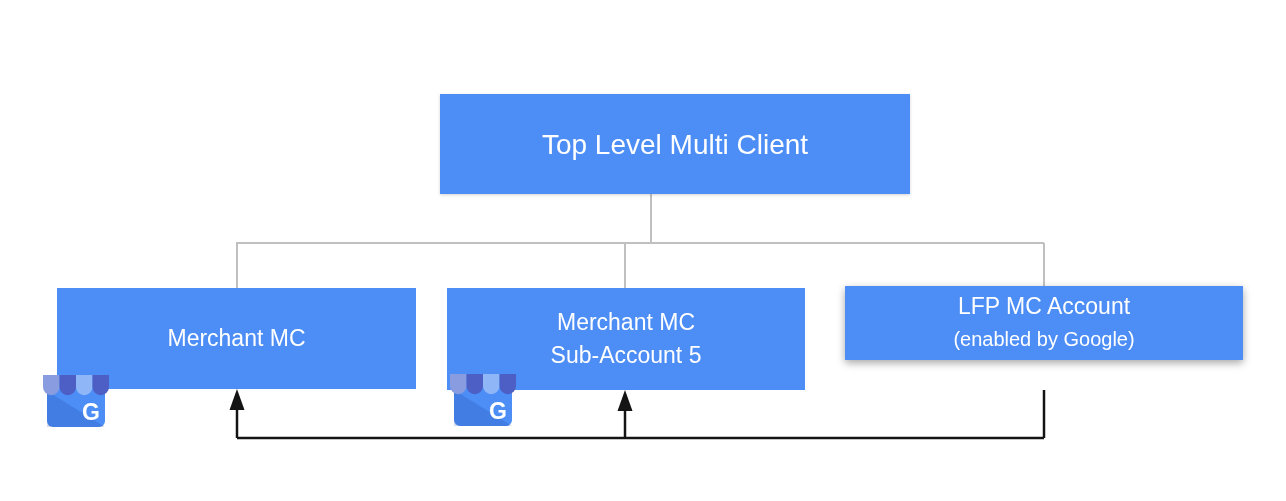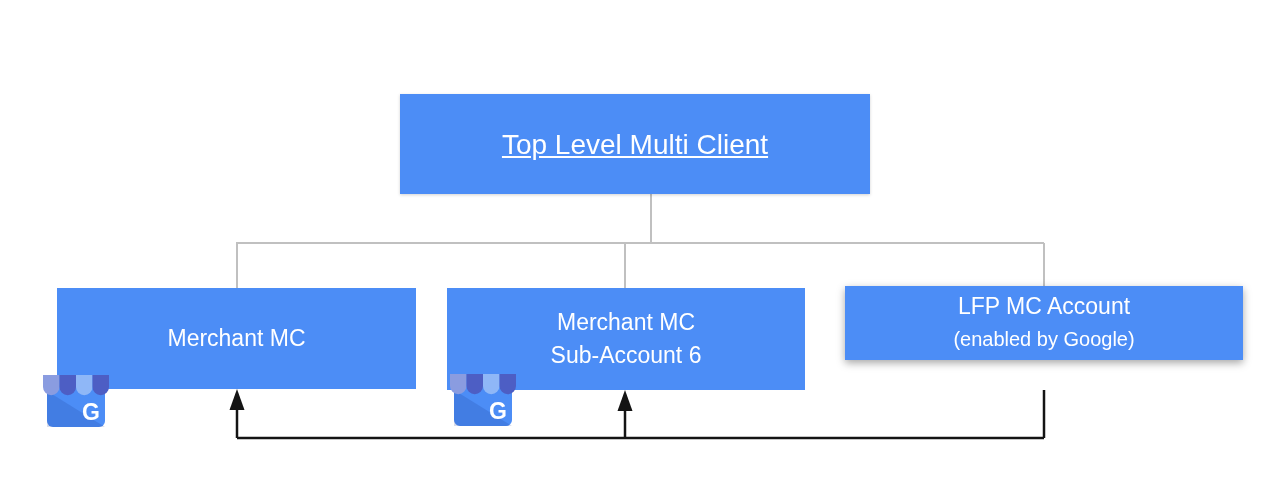--- a/index.html
+++ b/index.html
@@ -19,24 +19,23 @@
     background:#4C8DF6;
     color:#ffffff;
     display:flex;
     flex-direction:column;
     align-items:center;
     justify-content:center;
     text-align:center;
   }
   .node .l1,.node .l2{display:block;}
   .node-top{
-    left:400px;top:94px;width:470px;height:100px;
+    left:440px;top:94px;width:470px;height:100px;
     font-size:28px;line-height:41px;
     box-shadow:0 1px 3px rgba(0,0,0,.18);
-    text-decoration:underline;
   }
   .node-sub1{
     left:57px;top:288px;width:359px;height:101px;
     font-size:23px;line-height:33px;
   }
   .node-sub2{
     left:447px;top:288px;width:358px;height:102px;
     font-size:23px;line-height:33px;
   }
   .node-lfp{
@@ -81,21 +80,21 @@
   <div class="node node-top">
     <span class="l1">Top Level Multi Client</span>
   </div>
 
   <div class="node node-sub1">
     <span class="l1">Merchant MC</span>
   </div>
 
   <div class="node node-sub2">
     <span class="l1">Merchant MC</span>
-    <span class="l2">Sub-Account 6</span>
+    <span class="l2">Sub-Account 5</span>
   </div>
 
   <div class="node node-lfp">
     <span class="l1">LFP MC Account</span>
     <span class="l2">(enabled by Google)</span>
   </div>
 
   <svg class="gmb-icon gmb-icon-1" viewBox="0 0 72 63" xmlns="http://www.w3.org/2000/svg">
     <rect x="7" y="14" width="58" height="46" rx="6" fill="#4C8DF6"></rect>
     <polygon points="7,24 65,60 7,60" fill="rgba(20,45,130,0.16)"></polygon>

